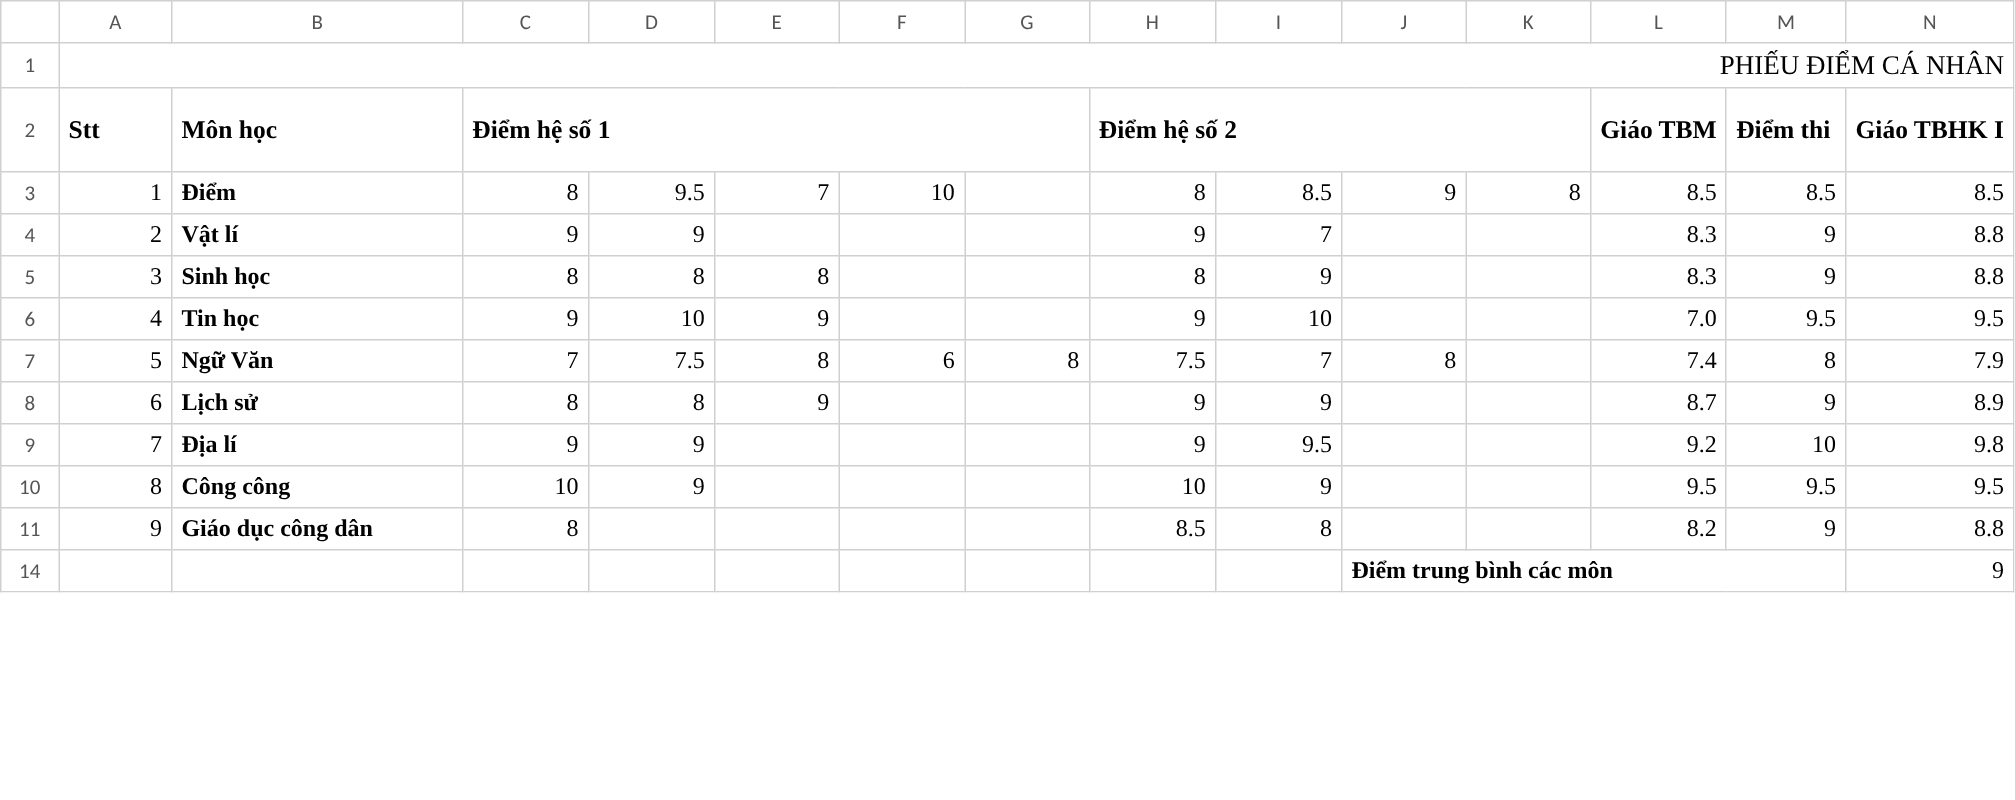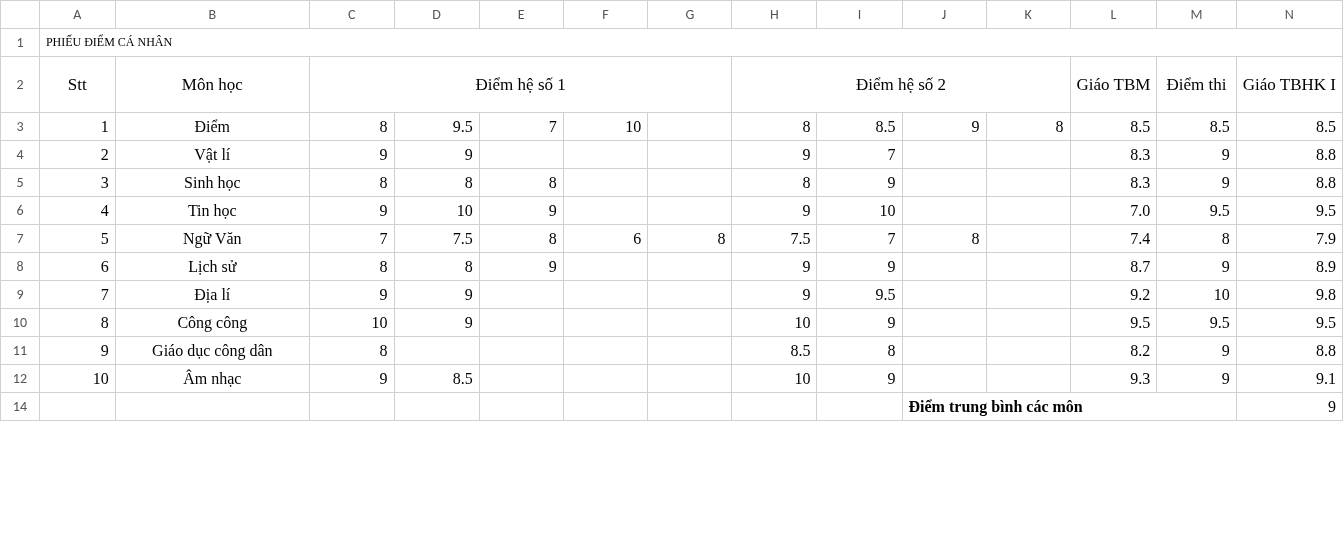--- a/index.html
+++ b/index.html
@@ -41,32 +41,33 @@
       color: #555;
       border: 1px solid #d0d0d0;
       font-weight: normal;
     }
     .corner {
       background: #ffffff;
       width: 40px;
       border: 1px solid #d0d0d0;
     }
     .title-cell {
-      text-align: left;
-      font-size: 12px;
+      text-align: right;
+      font-size: 18px;
     }
     .header-cell {
       font-size: 17px;
       text-align: left;
     }
     .num {
       text-align: right;
     }
     .txt {
-      text-align: center;
+      text-align: left;
+      font-weight: bold;
     }
     .bold {
       font-weight: bold;
     }
     .col-A { width: 80px; }
     .col-B { width: 200px; }
     .col-C { width: 90px; }
     .col-D { width: 90px; }
     .col-E { width: 90px; }
     .col-F { width: 90px; }
@@ -265,37 +266,20 @@
     <td class="num"></td>
     <td class="num">8.5</td>
     <td class="num">8</td>
     <td class="num"></td>
     <td class="num"></td>
     <td class="num">8.2</td>
     <td class="num">9</td>
     <td class="num">8.8</td>
   </tr>
       <tr>
-    <td class="row-header">12</td>
-    <td class="num">10</td>
-    <td class="txt">Âm nhạc</td>
-    <td class="num">9</td>
-    <td class="num">8.5</td>
-    <td class="num"></td>
-    <td class="num"></td>
-    <td class="num"></td>
-    <td class="num">10</td>
-    <td class="num">9</td>
-    <td class="num"></td>
-    <td class="num"></td>
-    <td class="num">9.3</td>
-    <td class="num">9</td>
-    <td class="num">9.1</td>
-  </tr>
-      <tr>
   <td class="row-header">14</td>
   <td></td>
   <td></td>
   <td></td>
   <td></td>
   <td></td>
   <td></td>
   <td></td>
   <td></td>
   <td></td>

